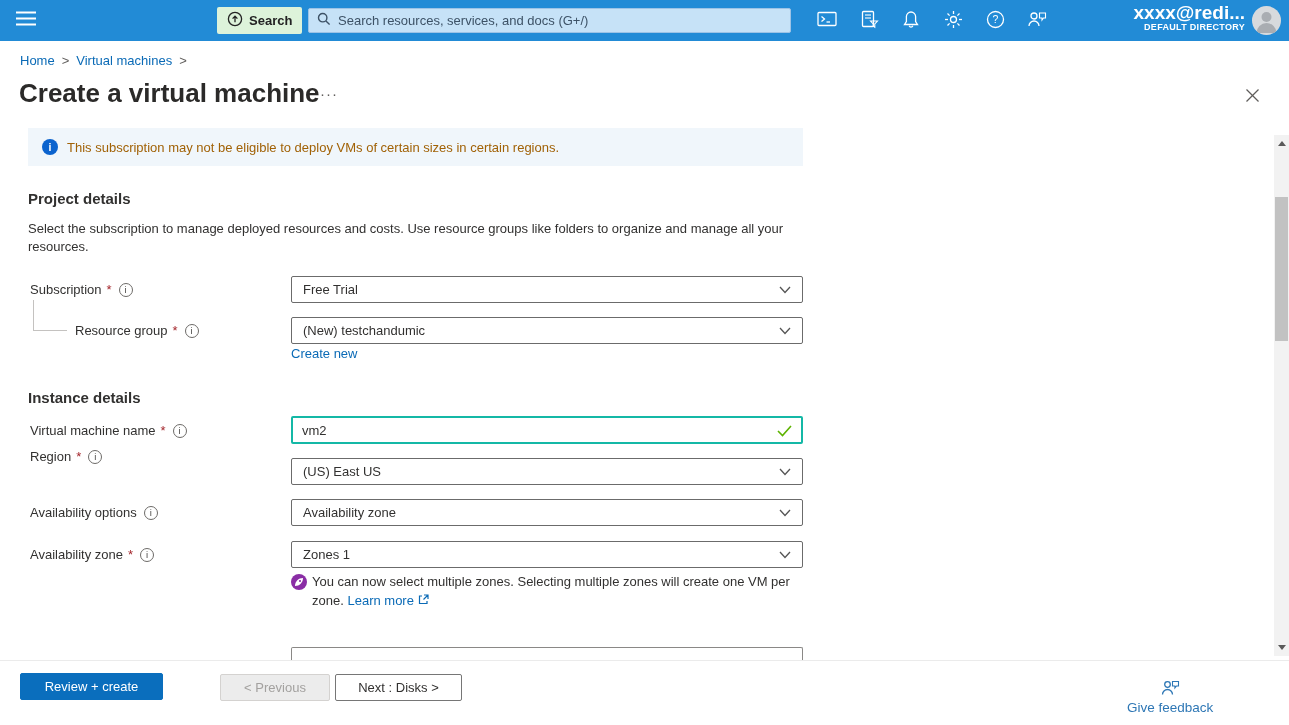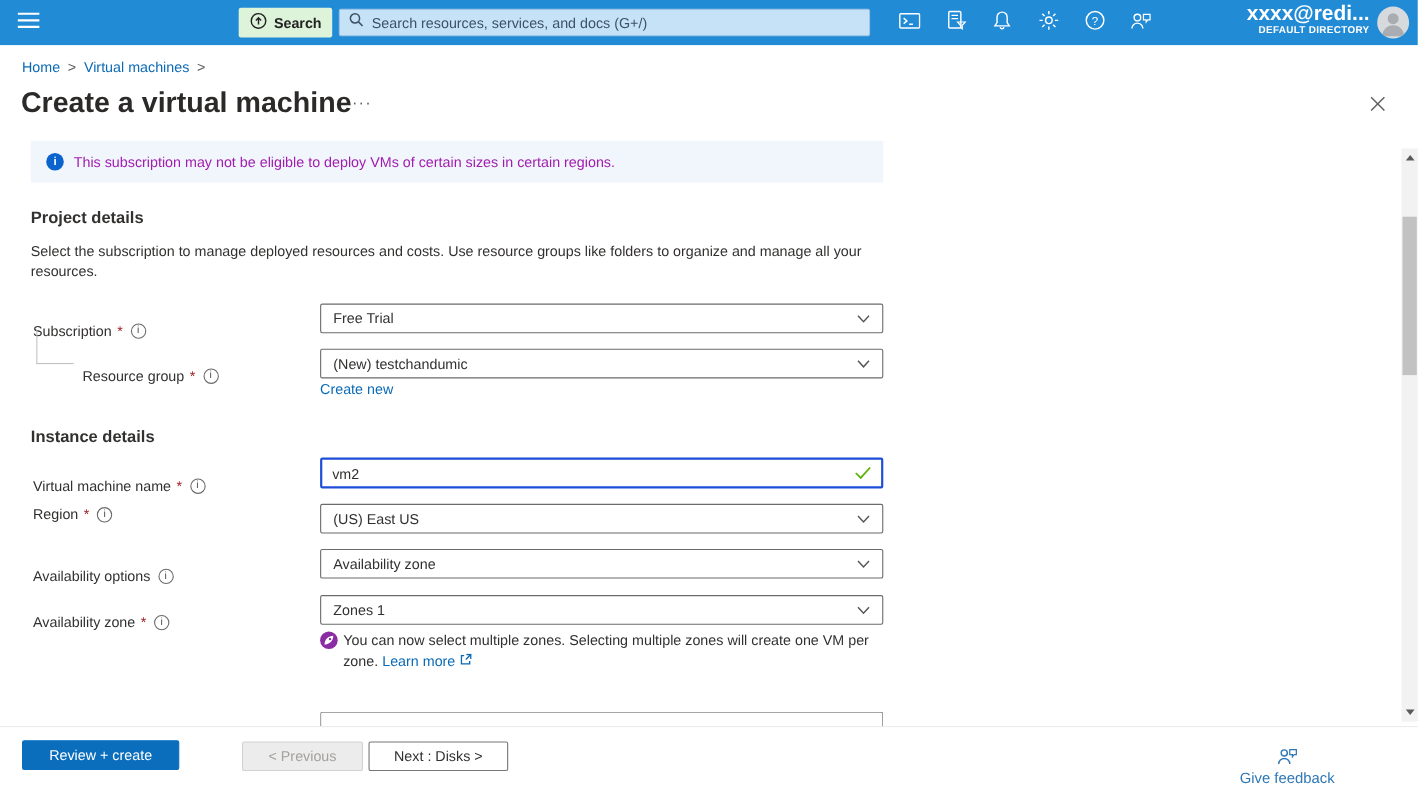--- a/index.html
+++ b/index.html
@@ -23,33 +23,33 @@
 
   
   .breadcrumb { position:absolute; left:20px; top:53px; font-size:13px; color:#605e5c; display:flex; gap:7px; align-items:center; }
   .breadcrumb a { color:#0a6ab6; text-decoration:none; cursor:pointer; }
   .page-title { position:absolute; left:19px; top:78px; font-size:26px; font-weight:700; color:#2b2a29; }
   .more-dots { position:absolute; left:320px; top:85px; font-size:15px; letter-spacing:1px; color:#605e5c; cursor:pointer; }
   .close-x { position:absolute; left:1241px; top:86px; width:22px; height:22px; display:flex; align-items:center; justify-content:center; cursor:pointer; }
 
   
   .banner { position:absolute; left:28px; top:128px; width:775px; height:38px; background:#f0f6fb; display:flex; align-items:center; padding:0 12px 0 14px; gap:9px; }
-  .banner .txt { font-size:13px; color:#a21caf; }
+  .banner .txt { font-size:13px; color:#a16207; }
   .info-badge { width:16px; height:16px; border-radius:50%; background:#0b63ce; color:#fff; font-size:10.5px; font-weight:700; display:flex; align-items:center; justify-content:center; flex:0 0 auto; }
 
   
   .section-h { position:absolute; left:28px; font-size:15px; font-weight:700; color:#323130; }
   .section-p { position:absolute; left:28px; font-size:13px; color:#323130; line-height:18px; width:762px; }
 
-  .lbl { position:absolute; display:flex; align-items:center; gap:7px; height:27px; font-size:13px; color:#323130;margin-top:11px; }
+  .lbl { position:absolute; display:flex; align-items:center; gap:7px; height:27px; font-size:13px; color:#323130; }
   .req { color:#a4262c; margin-left:-2px; }
   .info-i { width:14px; height:14px; border:1px solid #6d6b68; border-radius:50%; color:#4c4a48; font-size:9.5px; display:flex; align-items:center; justify-content:center; flex:0 0 auto; }
 
   .dd { position:absolute; left:291px; width:512px; height:27px; background:#fff; border:1px solid #6b6b6b; border-radius:2px; display:flex; align-items:center; justify-content:space-between; padding:0 11px; font-size:13px; color:#323130; cursor:pointer; }
-  .txtfield { position:absolute; left:291px; width:512px; height:28px; border:2px solid #1d4ed8; border-radius:2px; font-size:13px; color:#323130; padding:0 30px 0 9px; outline:none; font-family:"Liberation Sans",sans-serif; }
+  .txtfield { position:absolute; left:291px; width:512px; height:28px; border:2px solid #14b8a6; border-radius:2px; font-size:13px; color:#323130; padding:0 30px 0 9px; outline:none; font-family:"Liberation Sans",sans-serif; }
   .check-wrap { position:absolute; left:777px; top:423px; }
   .link { color:#0a6ab6; text-decoration:none; cursor:pointer; font-size:13px; }
   .elbow { position:absolute; left:33px; top:300px; width:34px; height:31px; border-left:1px solid #c4c2c0; border-bottom:1px solid #c4c2c0; }
   .note { position:absolute; left:312px; top:573px; width:484px; font-size:13px; color:#323130; line-height:18.5px; }
   .note-badge { position:absolute; left:291px; top:574px; width:16px; height:16px; border-radius:50%; background:#8a2da5; display:flex; align-items:center; justify-content:center; }
   .partial-field { position:absolute; left:291px; top:647px; width:512px; height:13px; border:1px solid #8a8886; border-bottom:none; border-radius:2px 2px 0 0; background:#fff; }
 
   
   .footer { position:absolute; left:0; top:660px; width:1289px; height:49px; background:#fff; border-top:1px solid #ebebeb; }
   .btn { position:absolute; height:27px; border-radius:2px; font-size:13px; display:flex; align-items:center; justify-content:center; cursor:pointer; font-family:"Liberation Sans",sans-serif; }

